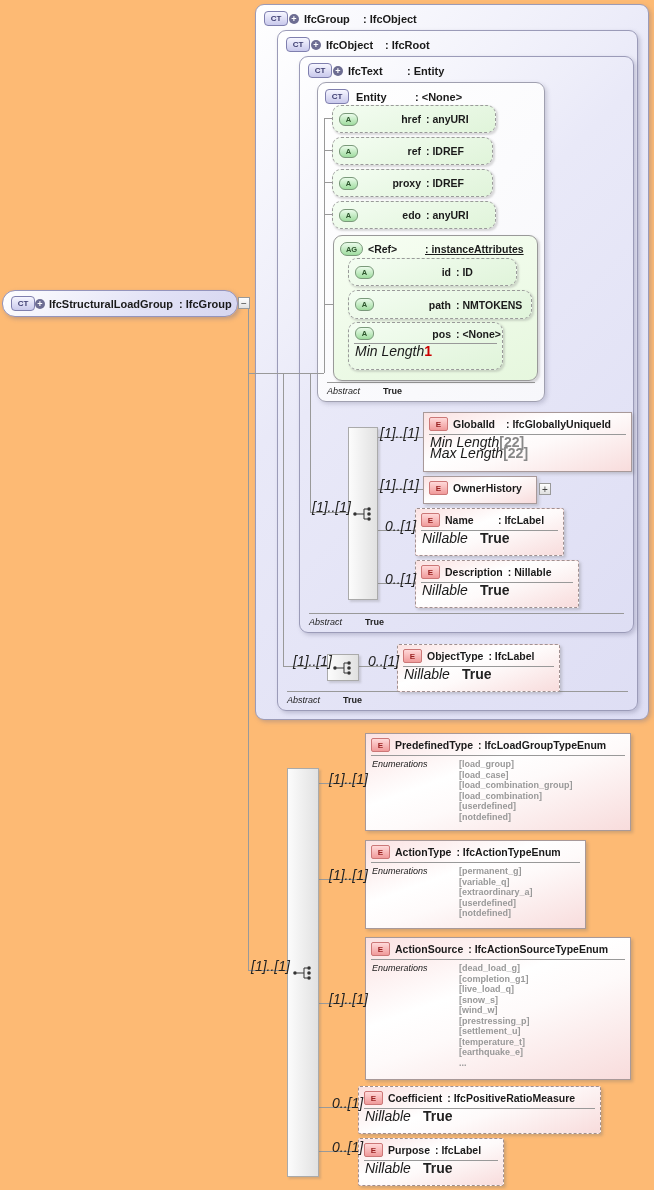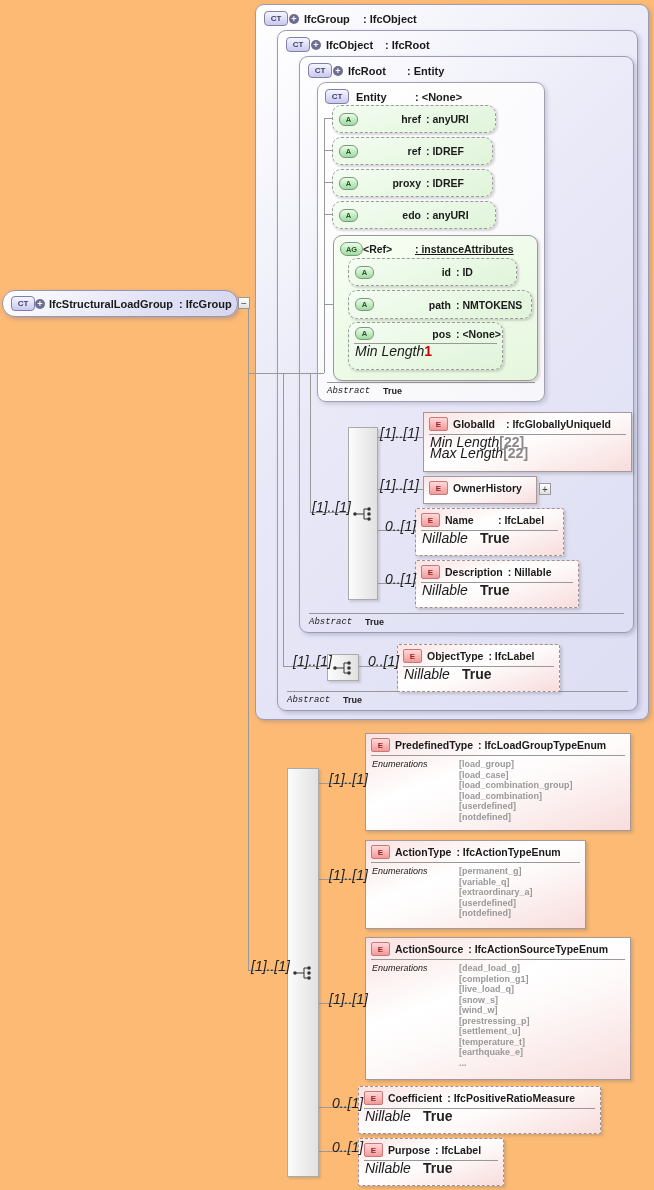--- a/index.html
+++ b/index.html
@@ -18,21 +18,21 @@
     background:linear-gradient(135deg,#ffffff 0%,#e9e9f8 40%,#dedef4 100%);
     box-shadow:2px 2px 4px rgba(110,110,140,.35);}
   .entity-box{position:absolute;border:1px solid #a0a0b0;border-radius:9px;
     background:linear-gradient(135deg,#ffffff 0%,#f7f7fb 100%);
     box-shadow:2px 2px 4px rgba(110,110,140,.3);}
   .ct-header{display:flex;align-items:center;gap:7px;padding:6px 0 0 8px;}
   .ct-title-name{font-size:11px;font-weight:bold;min-width:52px;white-space:nowrap;}
   .ct-title-type{font-size:11px;font-weight:bold;white-space:nowrap;}
   .abstract{position:absolute;left:9px;right:9px;bottom:5px;border-top:1px solid #999;
     padding-top:3px;display:flex;font-size:9px;}
-  .abstract .f-label{font-style:italic;min-width:56px;font-family:Liberation Mono, monospace;}
+  .abstract .f-label{font-style:italic;min-width:56px;}
   .abstract .f-value{font-weight:bold;color:#222;}
 
   
   .ic-ct{display:inline-flex;align-items:center;justify-content:center;width:22px;height:13px;
     border:1px solid #7f7fae;border-radius:4px;font-size:8px;font-weight:bold;color:#3d3d70;
     background:linear-gradient(#f6f6ff,#c9c9ec);flex:0 0 auto;}
   .ic-plusbadge{display:inline-flex;align-items:center;justify-content:center;width:10px;height:10px;
     border-radius:50%;background:#6d6d92;color:#fff;font-size:9px;line-height:10px;font-weight:bold;
     margin-left:-6px;margin-right:-2px;flex:0 0 auto;}
   .ic-a{display:inline-flex;align-items:center;justify-content:center;width:17px;height:11px;
@@ -50,21 +50,21 @@
     background:linear-gradient(160deg,#f4fdf2 0%,#e0f4da 100%);
     box-shadow:1.5px 1.5px 2px rgba(110,110,110,.25);
     display:flex;align-items:center;gap:5px;padding:0 6px;}
   .attr-name{font-size:10.5px;font-weight:bold;min-width:58px;white-space:nowrap;text-align:right;}
   .attr-type{font-size:10.5px;font-weight:bold;white-space:nowrap;}
 
   
   .ag-box{position:absolute;border:1px solid #999;border-radius:9px;
     background:linear-gradient(160deg,#f7fef3 0%,#e6f7de 100%);
     box-shadow:1.5px 1.5px 2px rgba(110,110,110,.25);}
-  .ag-header{display:flex;align-items:center;padding:6px 0 0 6px;}
+  .ag-header{display:flex;align-items:center;gap:5px;padding:6px 0 0 6px;}
   .ag-name{font-size:10.5px;font-weight:bold;min-width:52px;}
   .ag-type{font-size:10.5px;font-weight:bold;text-decoration:underline;}
   .attr-inner-name{min-width:72px;}
 
   .attr-facet-box{position:absolute;border:1px dashed #9a9a9a;border-radius:9px;
     background:linear-gradient(160deg,#f4fdf2 0%,#e0f4da 100%);
     box-shadow:1.5px 1.5px 2px rgba(110,110,110,.25);}
 
   
   .elem{position:absolute;border:1px solid #a89999;
@@ -128,21 +128,21 @@
     <div class="abstract">
       <span class="f-label">Abstract</span>
       <span class="f-value">True</span>
     </div>
   </div>
 
   <div class="ct-box" style="left:299px;top:56px;width:333px;height:575px;">
     <div class="ct-header">
       <span class="ic-ct">CT</span>
         <span class="ic-plusbadge">+</span>
-      <span class="ct-title-name">IfcRoot</span>
+      <span class="ct-title-name">IfcText</span>
       <span class="ct-title-type">: Entity</span>
     </div>
     <div class="abstract">
       <span class="f-label">Abstract</span>
       <span class="f-value">True</span>
     </div>
   </div>
 
   <div class="entity-box" style="left:317px;top:82px;width:226px;height:318px;">
     <div class="ct-header" style="padding-left:7px;">

